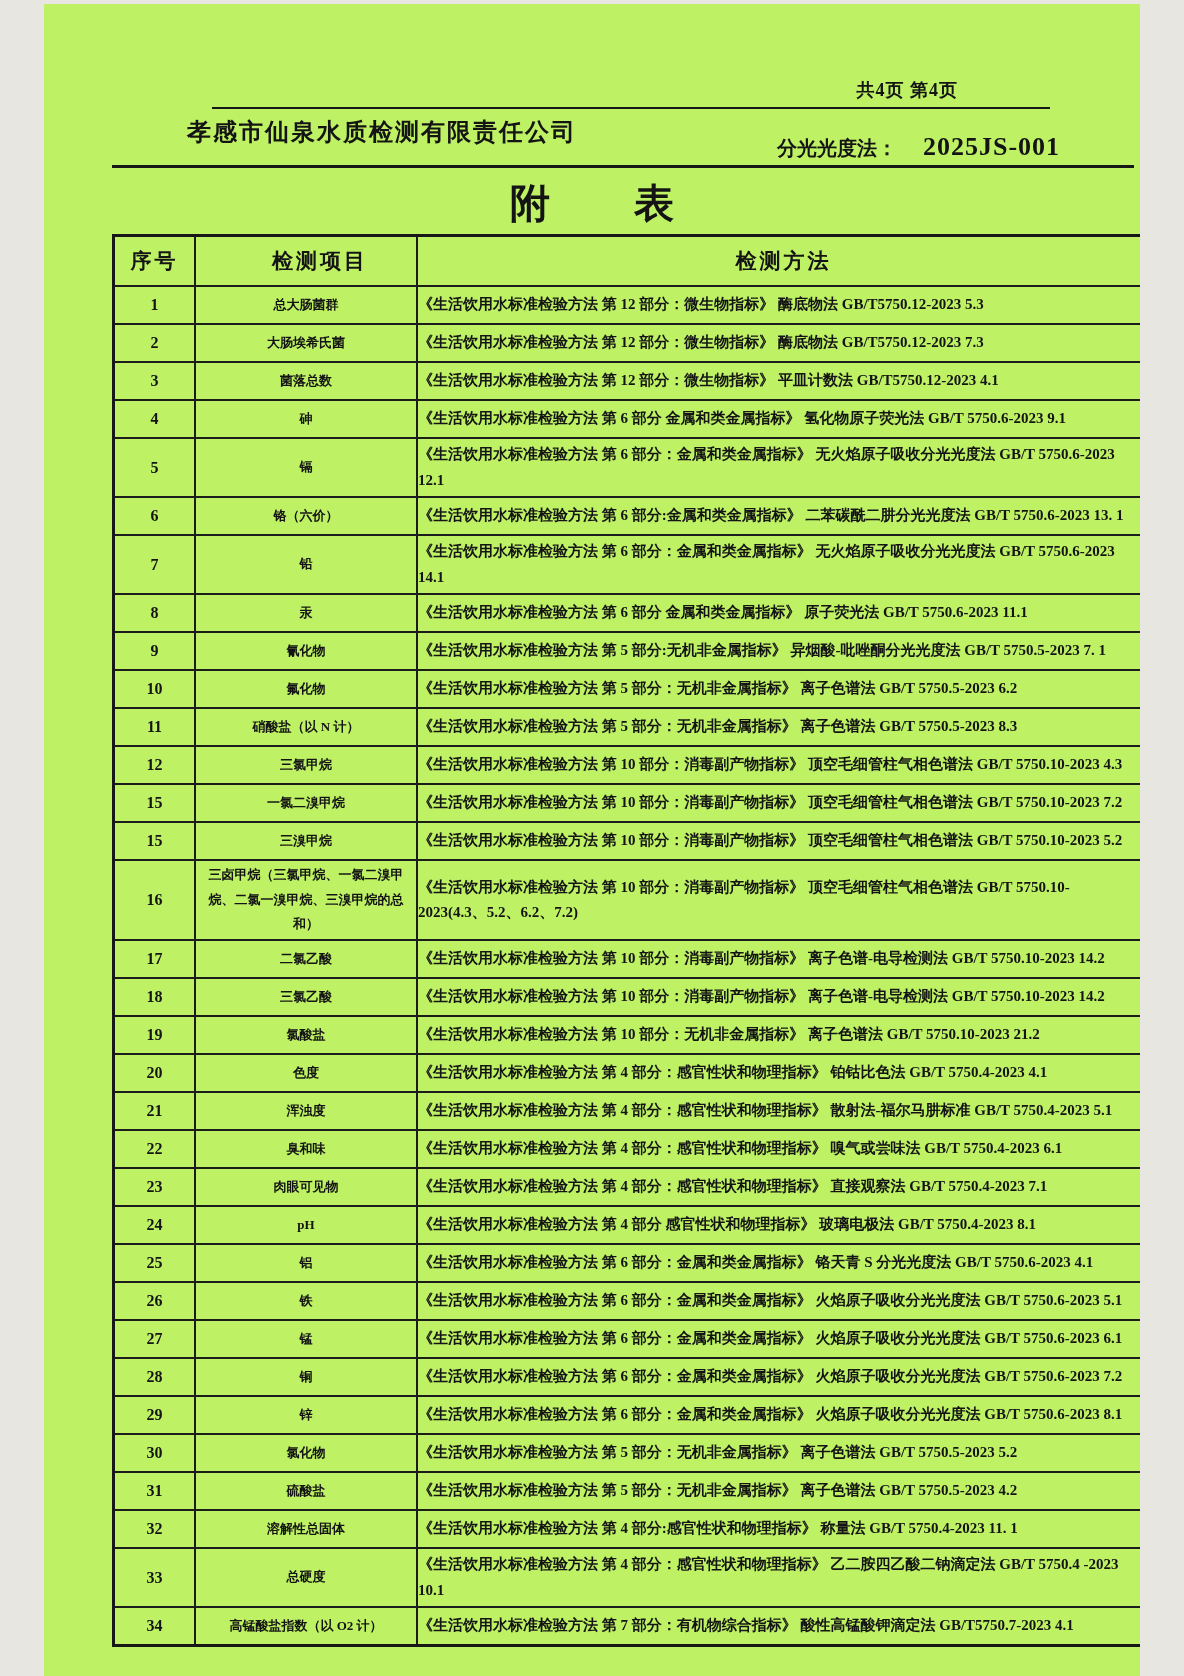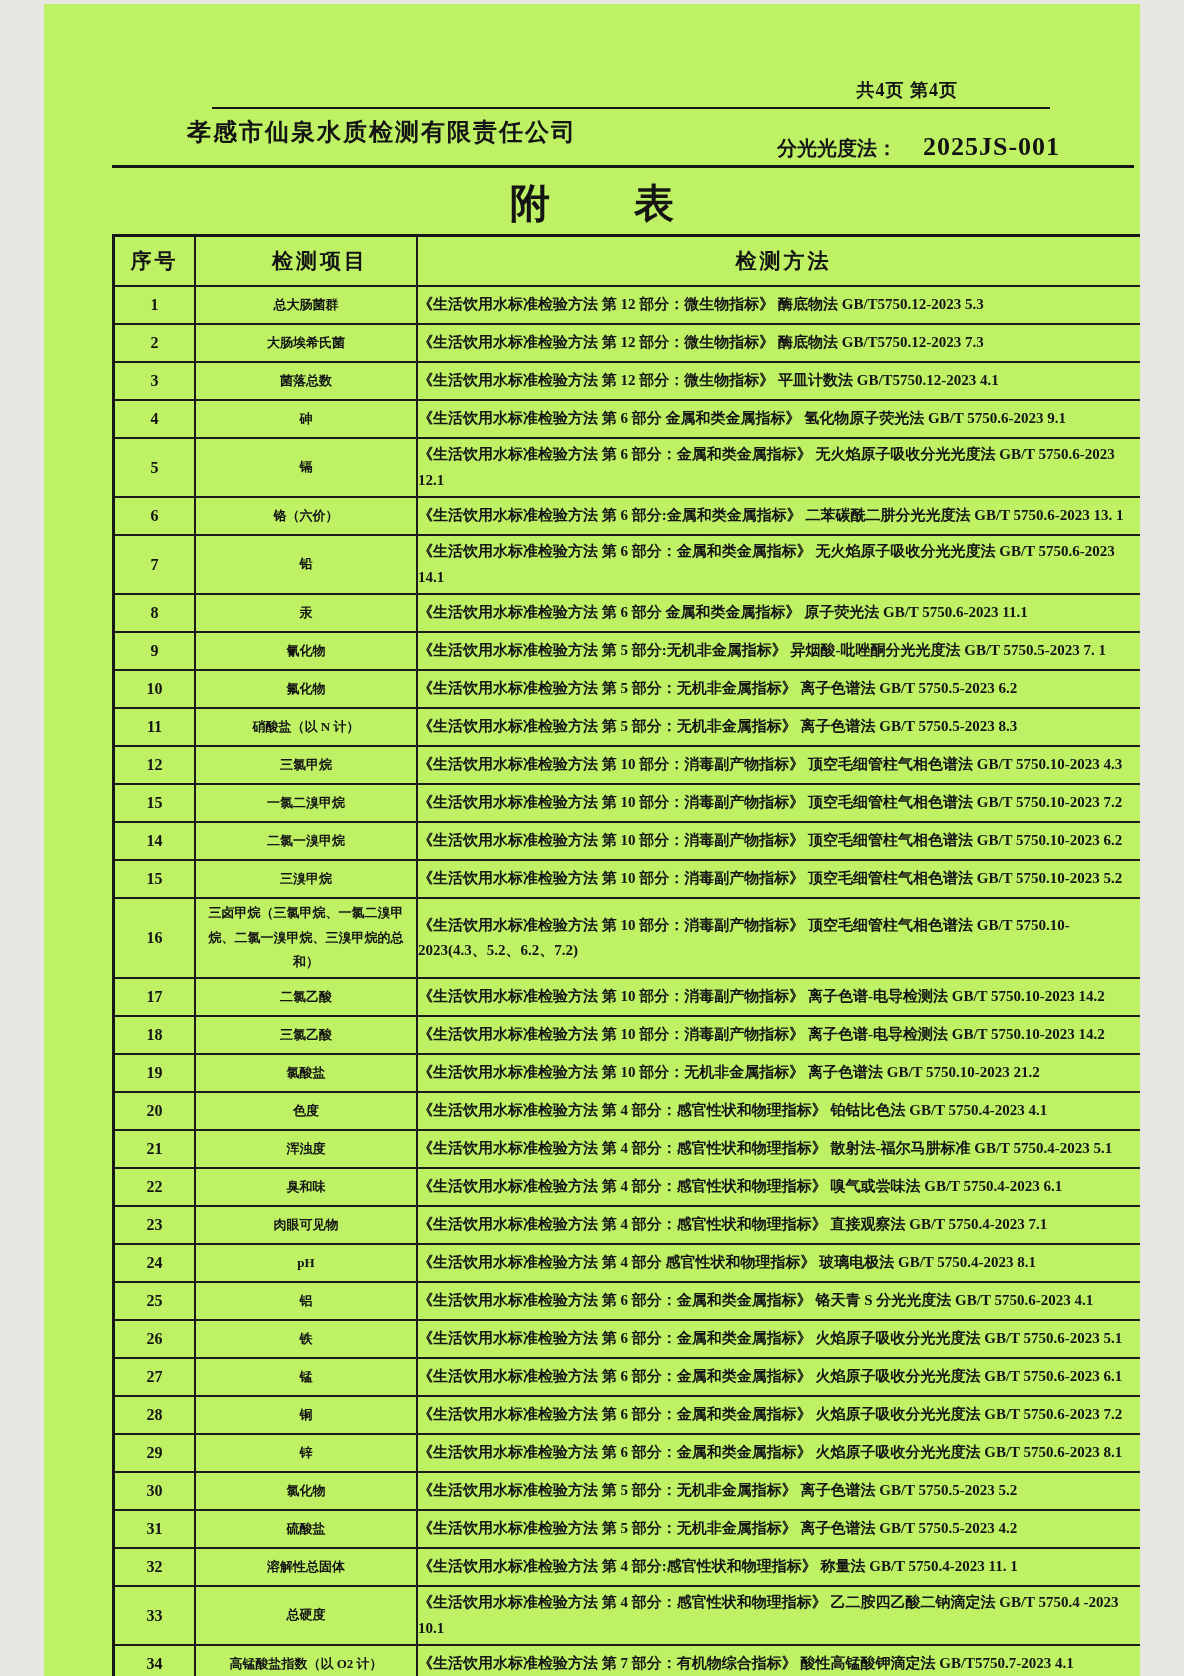--- a/index.html
+++ b/index.html
@@ -174,25 +174,20 @@
           <td class="no">12</td>
           <td class="item">三氯甲烷</td>
           <td class="method">《生活饮用水标准检验方法 第 10 部分：消毒副产物指标》 顶空毛细管柱气相色谱法 GB/T 5750.10-2023 4.3</td>
         </tr>
         <tr>
           <td class="no">15</td>
           <td class="item">一氯二溴甲烷</td>
           <td class="method">《生活饮用水标准检验方法 第 10 部分：消毒副产物指标》 顶空毛细管柱气相色谱法 GB/T 5750.10-2023 7.2</td>
         </tr>
         <tr>
-          <td class="no">14</td>
-          <td class="item">二氯一溴甲烷</td>
-          <td class="method">《生活饮用水标准检验方法 第 10 部分：消毒副产物指标》 顶空毛细管柱气相色谱法 GB/T 5750.10-2023 6.2</td>
-        </tr>
-        <tr>
           <td class="no">15</td>
           <td class="item">三溴甲烷</td>
           <td class="method">《生活饮用水标准检验方法 第 10 部分：消毒副产物指标》 顶空毛细管柱气相色谱法 GB/T 5750.10-2023 5.2</td>
         </tr>
         <tr>
           <td class="no">16</td>
           <td class="item">三卤甲烷（三氯甲烷、一氯二溴甲烷、二氯一溴甲烷、三溴甲烷的总和）</td>
           <td class="method">《生活饮用水标准检验方法 第 10 部分：消毒副产物指标》 顶空毛细管柱气相色谱法 GB/T 5750.10-2023(4.3、5.2、6.2、7.2)</td>
         </tr>
         <tr>

